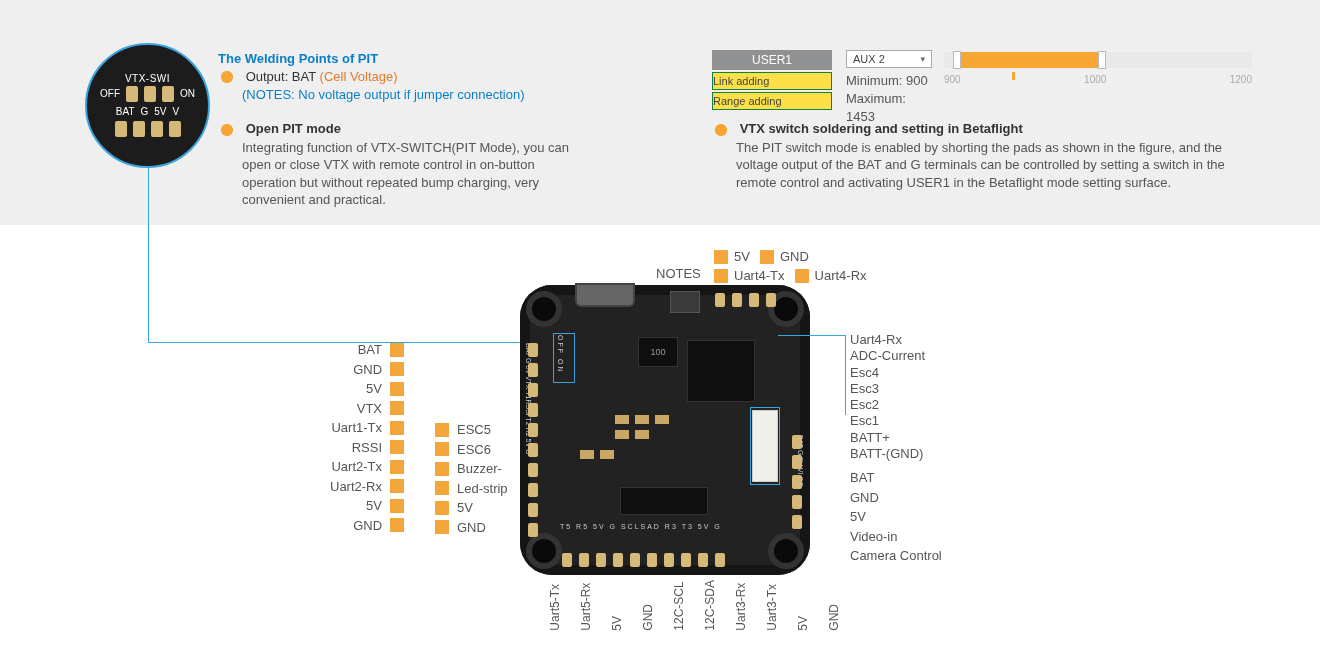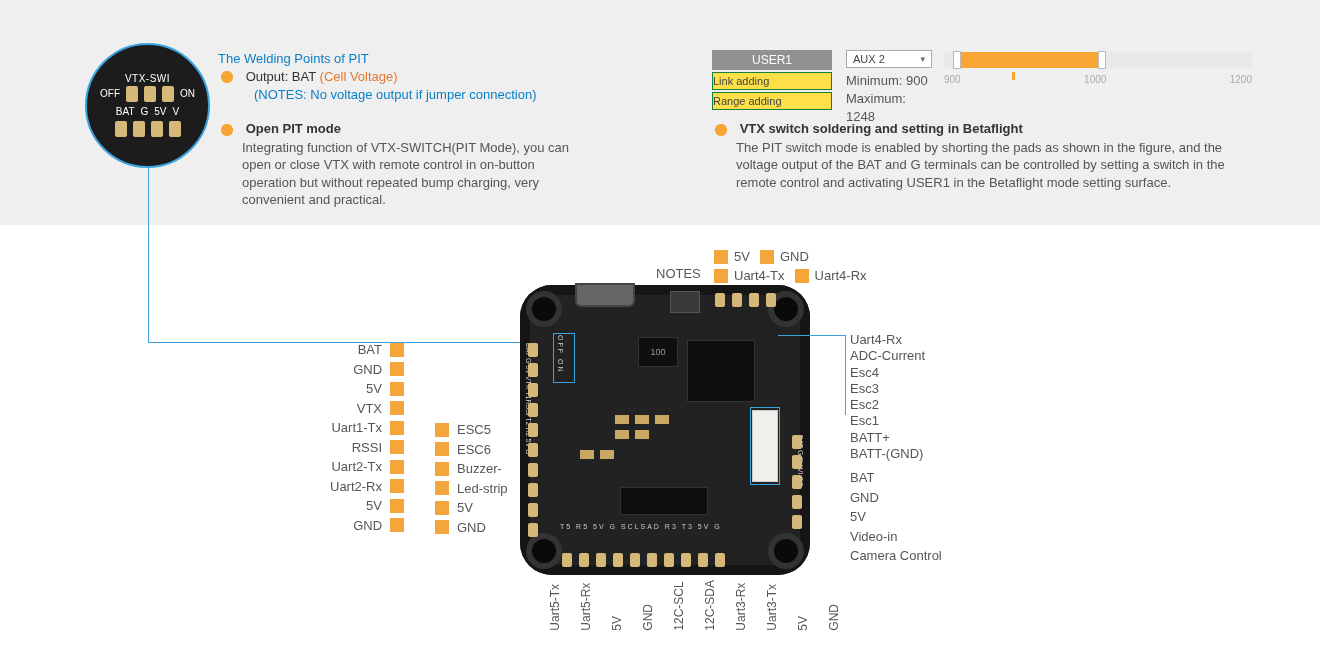--- a/index.html
+++ b/index.html
@@ -8,21 +8,21 @@
 .detail-circle{position:absolute;left:85px;top:43px;width:125px;height:125px;border-radius:50%;border:2px solid #3aa3e0;background:#1c1c1c;overflow:hidden;display:flex;flex-direction:column;justify-content:center;align-items:center;color:#fff;font-size:10px}
 .detail-circle .row{display:flex;gap:6px;align-items:center;margin:2px 0}
 .detail-circle .lbl{font-size:10px;color:#fff;text-align:center}
 .detail-circle .pad{width:12px;height:16px;background:#d6b879;border-radius:2px}
 .detail-circle .top-lbl{font-size:10px;color:#fff;letter-spacing:.5px}
 .leader-line{position:absolute;border-left:1px solid #3aa3e0;border-bottom:1px solid #3aa3e0}
 .leader-1{left:148px;top:168px;width:380px;height:175px}
 
 .blurb{position:absolute;font-size:13px;line-height:1.35;color:#555}
 .blurb .title{font-weight:bold;color:#333;margin-bottom:2px}
-.blurb .title-blue{color:#0a7fc7;font-weight:normal}
+.blurb .title-blue{color:#0a7fc7;font-weight:bold}
 .blurb .orange{color:#e37a2f}
 .blurb .blue{color:#0a7fc7}
 .bullet-icon{display:inline-block;width:18px;height:18px;background:radial-gradient(circle,#f7a634 35%,#f7a634 36%,transparent 37%),radial-gradient(circle,#f7a634 45%,transparent 46%);border-radius:50%;vertical-align:middle;margin-right:6px;position:relative}
 .bullet-icon::after{content:"";position:absolute;left:3px;top:3px;width:12px;height:12px;background:#f7a634;border-radius:50%}
 
 .blurb-a{left:218px;top:50px;width:360px}
 .blurb-b{left:218px;top:120px;width:360px}
 .blurb-c{left:712px;top:120px;width:540px}
 
 .bf-panel{position:absolute;left:712px;top:50px;width:540px;height:58px;display:flex;font-size:12px;color:#444}
@@ -102,21 +102,21 @@
     <span class="pad"></span>
   </div>
 </div>
 <div class="leader-line leader-1"></div>
 
 <div class="blurb blurb-a">
   <div class="title-blue">The Welding Points of PIT</div>
   <div>
     <span class="bullet-icon"></span>
     <span style="color:#333">Output: BAT </span><span class="orange">(Cell Voltage)</span><br>
-    <span class="blue" style="margin-left:36px;display:inline-block">(NOTES: No voltage output if jumper connection)</span>
+    <span class="blue" style="margin-left:24px;display:inline-block">(NOTES: No voltage output if jumper connection)</span>
   </div>
 </div>
 
 <div class="blurb blurb-b">
   <span class="bullet-icon"></span>
   <span class="title">Open PIT mode</span>
   <div style="margin-left:24px">Integrating function of VTX-SWITCH(PIT Mode), you can open or close VTX with remote control in on-button operation but without repeated bump charging, very convenient and practical.</div>
 </div>
 
 <div class="blurb blurb-c">
@@ -129,21 +129,21 @@
   <div class="bf-col1">
     <div class="bf-user1">USER1</div>
     <div class="bf-btn">Link adding</div>
     <div class="bf-btn">Range adding</div>
   </div>
   <div class="bf-col2">
     <div class="bf-aux">
         <span>AUX 2</span>
       </div>
     <div class="bf-min">Minimum: 900</div>
-    <div class="bf-max">Maximum: 1248</div>
+    <div class="bf-max">Maximum: 1453</div>
   </div>
   <div class="bf-col3">
     <div class="bf-slider">
       <div class="fill"></div>
       <div class="handle" style="left:3%"></div>
       <div class="handle" style="left:50%"></div>
     </div>
     <div class="bf-marker" style="left:25%"></div>
     <div class="bf-ticks">
       <span>900</span>

